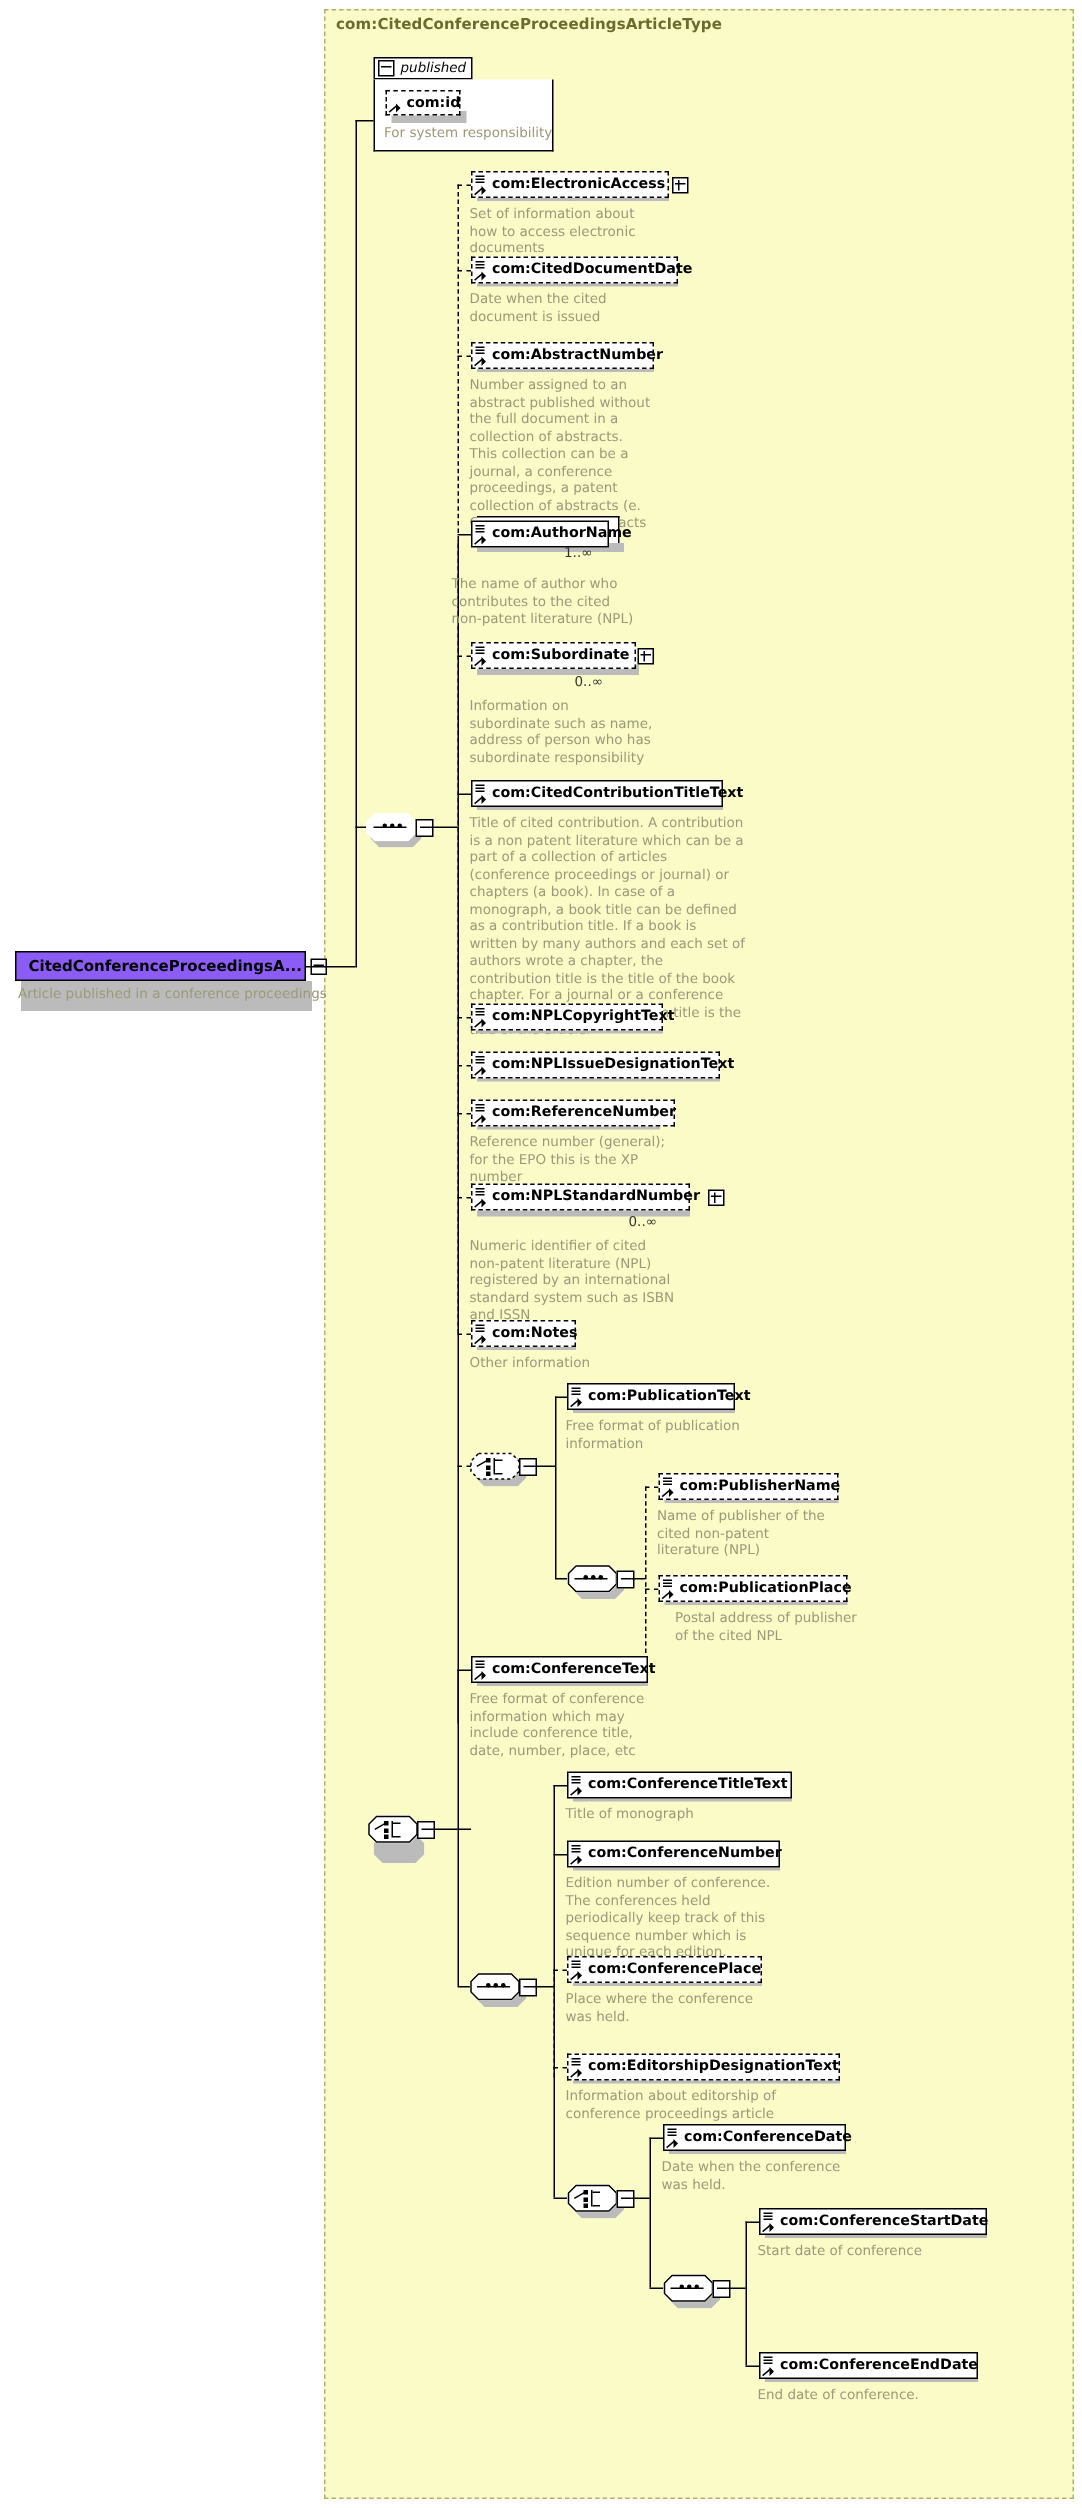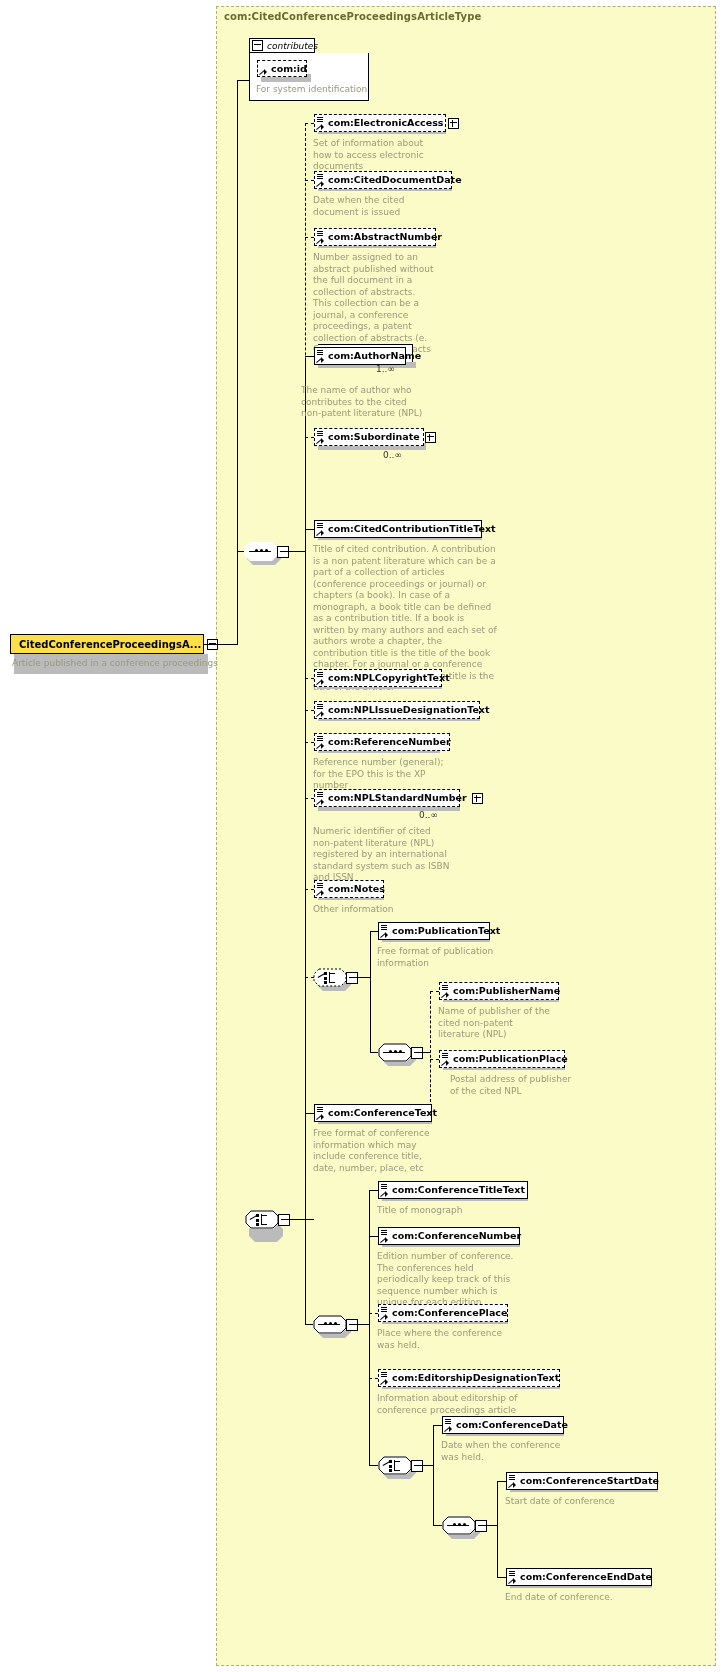--- a/index.html
+++ b/index.html
@@ -71,21 +71,21 @@
   .seq-dot{position:absolute;top:7px;width:3px;height:3px;background:#000;border-radius:50%;}
   
   .ch-bar{position:absolute;left:16px;top:4px;width:1px;height:11px;background:#000;}
   .ch-d{position:absolute;left:11px;width:3px;height:3px;background:#000;}
   .ch-arm{position:absolute;left:17px;width:5px;height:1px;background:#000;}
   .ch-slash{position:absolute;left:5px;top:9px;width:9px;height:1.4px;background:#000;transform:rotate(-30deg);transform-origin:left center;}
   .comp-btn{position:absolute;width:10px;height:10px;border:1px solid #000;background:#fff;}
   .comp-btn::before{content:"";position:absolute;left:1.5px;right:1.5px;top:3.5px;height:1px;background:#000;}
 
   
-  .root{position:absolute;border:1px solid #000;background:#fde047;height:20px;box-sizing:border-box;
+  .root{position:absolute;border:1px solid #000;background:#8b5cf6;height:20px;box-sizing:border-box;
         display:flex;align-items:center;padding:0 4px 0 8px;gap:6px;}
   .root .nm{font-size:10px;font-weight:bold;white-space:nowrap;}
 </style>
 </head>
 <body>
 
 <div id="canvas">
 
   <div class="type-box" style="left:216px;top:6px;width:498px;height:1658px;"></div>
   <div class="type-title" style="left:224px;top:11px;">com:CitedConferenceProceedingsArticleType</div>
@@ -100,30 +100,30 @@
   <div class="ln h" style="left:204px;top:644px;width:33px;"></div>
 
   <div class="ln v" style="left:237px;top:80px;height:565px;"></div>
 
   <div class="ln h" style="left:237px;top:80px;width:13px;"></div>
 
   <div class="ln h" style="left:237px;top:551px;width:7px;"></div>
 
   <div class="attr-tab" style="left:249px;top:38px;width:66px;">
     <span class="minus-sq"></span>
-    <span class="lbl">contributes</span>
+    <span class="lbl">published</span>
   </div>
   <div class="attr-body" style="left:249px;top:53px;width:120px;height:48px;"></div>
 
   <div class="shadow" style="left:261px;top:74px;width:50px;height:8px;"></div>
   <div class="node opt" style="left:257px;top:60px;width:50px;height:17px;">
     <span class="g-arrow"></span>
     <span class="nm">com:id</span>
   </div>
-  <div class="desc" style="left:256px;top:84px;width:120px;">For system identification</div>
+  <div class="desc" style="left:256px;top:84px;width:120px;">For system responsibility</div>
 
   <div class="comp-shadow" style="left:247px;top:546px;"></div>
   <div class="comp" style="left:244px;top:542px;">
     <div class="seq-ax"></div>
     <div class="seq-dot" style="left:11px;"></div>
     <div class="seq-dot" style="left:16px;"></div>
     <div class="seq-dot" style="left:21px;"></div>
   </div>
   <div class="comp-btn" style="left:277px;top:546px;"></div>
   <div class="ln h" style="left:287px;top:551px;width:18px;"></div>
@@ -194,20 +194,21 @@
     <span class="g-lines">
         <i></i>
         <i></i>
         <i></i>
       </span>
     <span class="g-arrow"></span>
     <span class="nm">com:Subordinate</span>
     <span class="plus-sq exp"></span>
   </div>
   <div class="card" style="left:383px;top:450px;">0..∞</div>
+  <div class="desc" style="left:313px;top:466px;width:122px;">Information on subordinate such as name, address of person who has subordinate responsibility</div>
 
   <div class="ln h" style="left:305px;top:529px;width:9px;"></div>
   <div class="shadow" style="left:318px;top:534px;width:164px;height:6px;"></div>
   <div class="node req" style="left:314px;top:520px;width:168px;">
     <span class="g-lines">
         <i></i>
         <i></i>
         <i></i>
       </span>
     <span class="g-arrow"></span>

